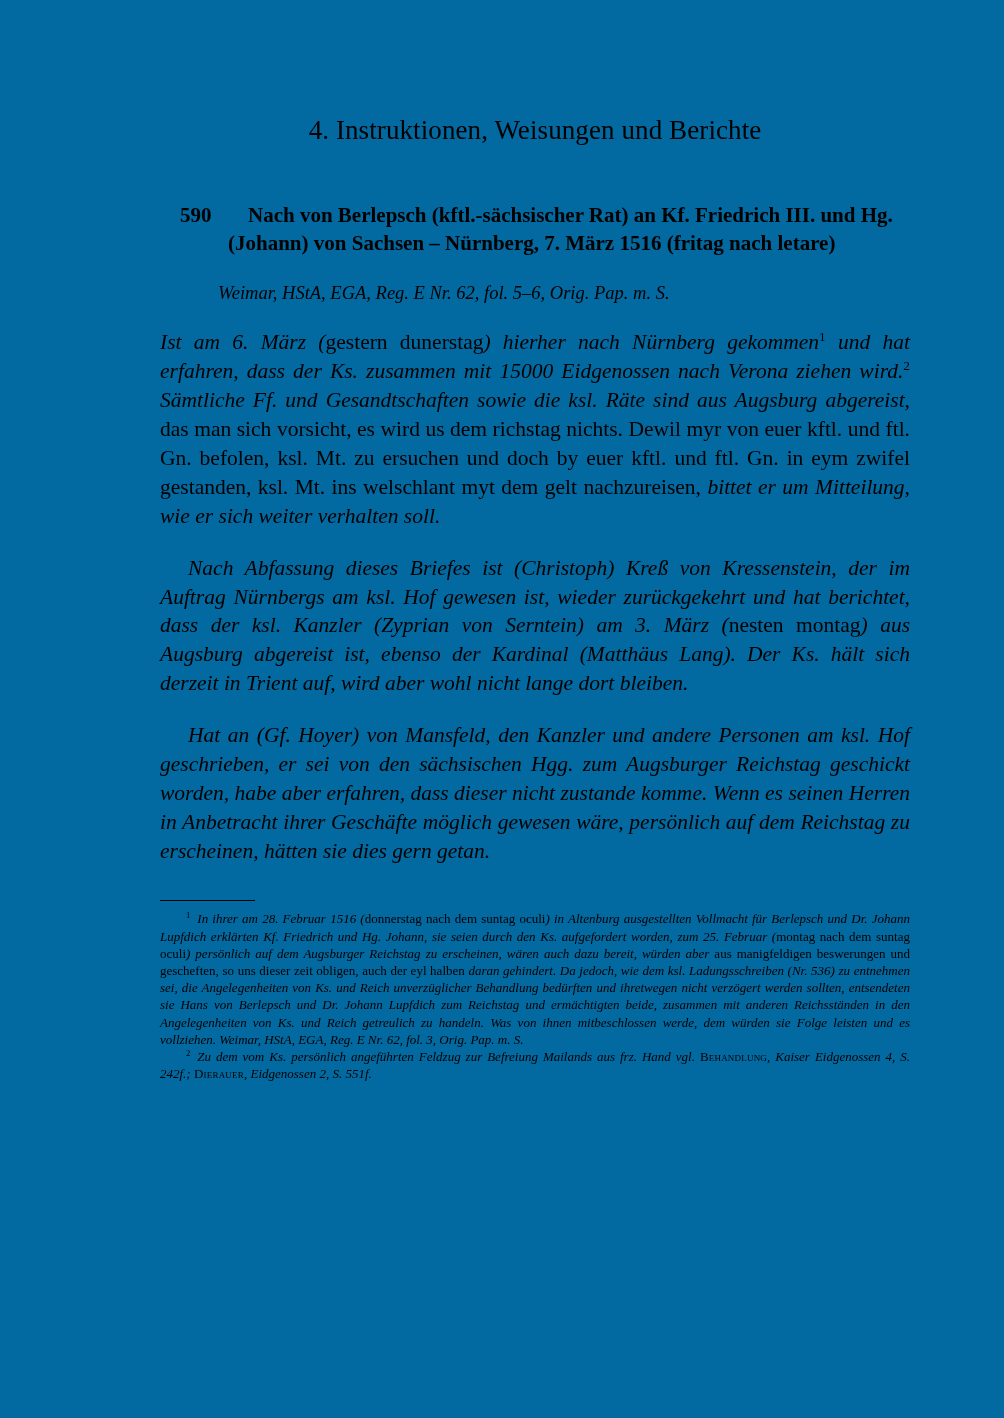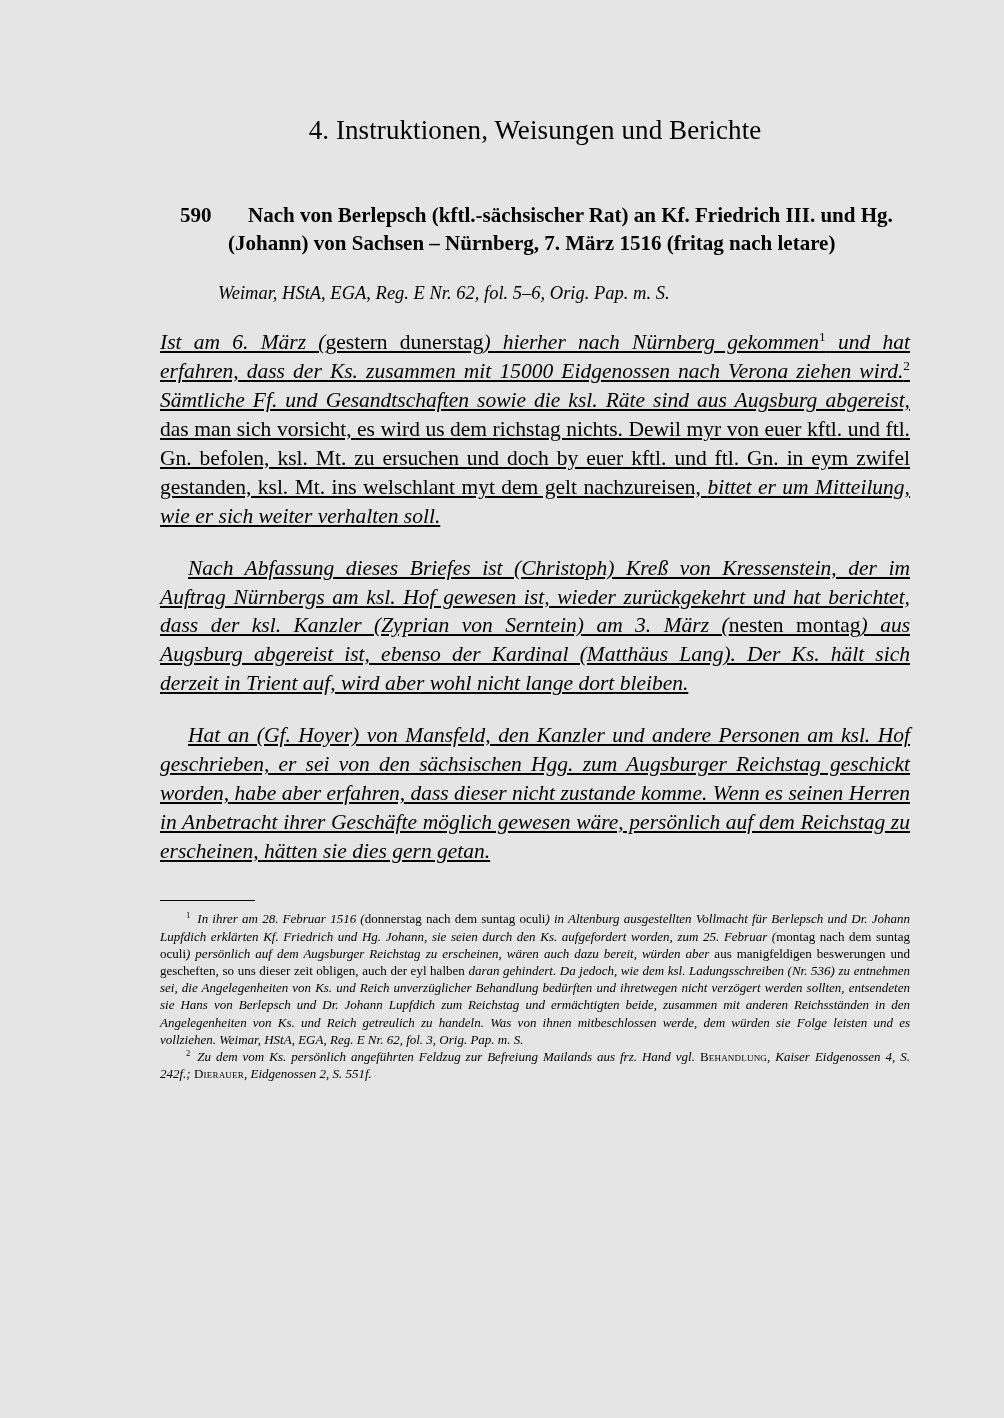--- a/index.html
+++ b/index.html
@@ -13,21 +13,21 @@
     font-family: "Liberation Serif", "DejaVu Serif", serif;
     color: #000000;
     position: relative;
     overflow: hidden;
   }
   .page {
     position: absolute;
     left: 0; top: 0;
     width: 1004px;
     height: 1418px;
-    background: #e5e5e5;
+    background: #0369a1;
   }
   .content {
     position: absolute;
     left: 160px;
     top: 0;
     width: 750px;
   }
 
   
   .chapter-heading {
@@ -72,21 +72,20 @@
     line-height: 1.3;
   }
 
   
   .body {
     margin-top: 23px;
     font-size: 21.5px;
     line-height: 1.345;
     text-align: justify;
     font-style: italic;
-    text-decoration: underline;
   }
   .body p {
     margin: 0;
     text-indent: 0;
   }
   .body p + p { text-indent: 28px; margin-top: 23px; }
   .rom { font-style: normal; }
   sup.fn {
     font-style: normal;
     font-size: 0.62em;

